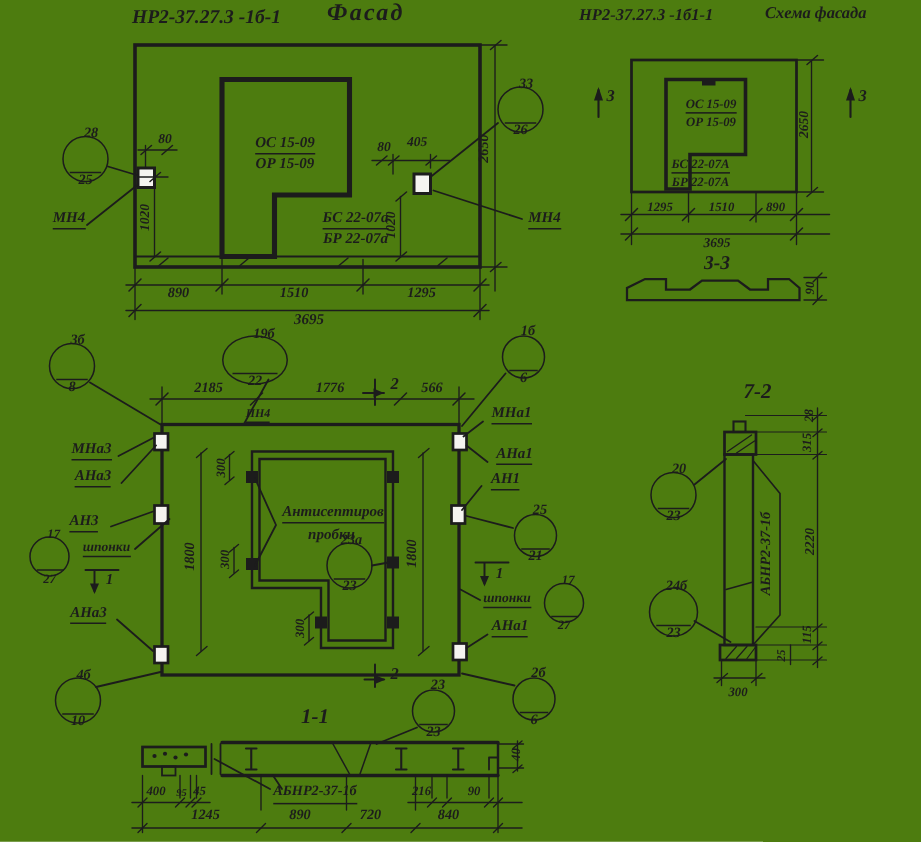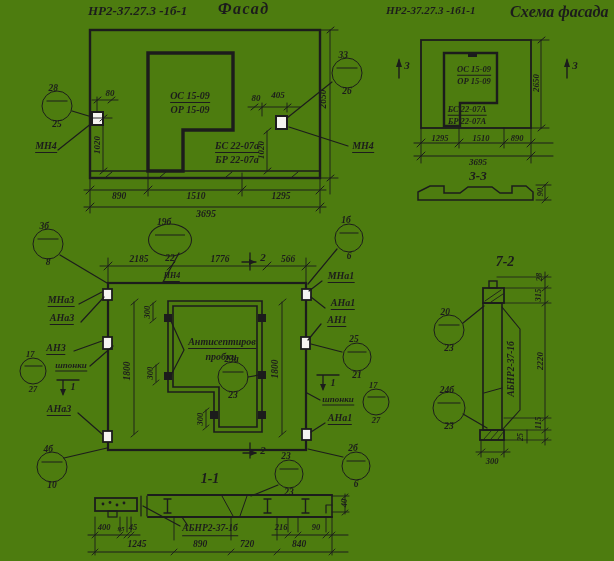--- a/index.html
+++ b/index.html
@@ -5,26 +5,26 @@
   *{margin:0;padding:0;box-sizing:border-box}
   body{background:#ffffff}
   #sheet{position:relative;width:614px;height:561px;background:#4d7c0f;overflow:hidden;
     font-family:Liberation Serif, serif;color:#1c1c1c}
   #linework{position:absolute;left:0;top:0}
   .t{position:absolute;color:#1c1c1c;font-weight:700;font-style:italic;white-space:nowrap;line-height:1}
   .c{transform:translate(-50%,-50%)}
   .v{transform:translate(-50%,-50%) rotate(-90deg)}
   .u{border-bottom:1.5px solid #1c1c1c;padding-bottom:1px}
   .f7{font-size:7px}.f8{font-size:8px}.f85{font-size:8.5px}.f9{font-size:9px}.f95{font-size:9.5px}
-  .f10{font-size:10px}.f11{font-size:11px}.f12{font-size:16px}.f13{font-size:13px}.f14{font-size:14px}.f16{font-size:16px}
+  .f10{font-size:10px}.f11{font-size:11px}.f12{font-size:11px}.f13{font-size:13px}.f14{font-size:14px}.f16{font-size:16px}
   .callout{position:absolute;transform:translate(-50%,-50%);border:1.8px solid #1c1c1c;border-radius:50%;
     display:flex;flex-direction:column;align-items:center;justify-content:center;
     font-weight:700;font-style:italic;font-size:9.5px;line-height:1.05;color:#1c1c1c}
-  .callout .n{border-bottom:1.4px solid #1c1c1c;padding:0 2px 7px;min-width:72%;text-align:left}
-  .callout .s{padding-top:18px;}
+  .callout .n{border-bottom:1.4px solid #1c1c1c;padding:0 2px 19px;min-width:72%;text-align:right}
+  .callout .s{padding-top:1px;}
 </style>
 </head>
 <body>
 
 <div id="sheet">
 
 <svg id="linework" width="614" height="561" viewBox="0 0 614 561">
 <g stroke="#1c1c1c" fill="none" stroke-width="1.2" stroke-linecap="round">
   <g>
     <rect x="90" y="30" width="230" height="148" stroke-width="2.4"></rect>

